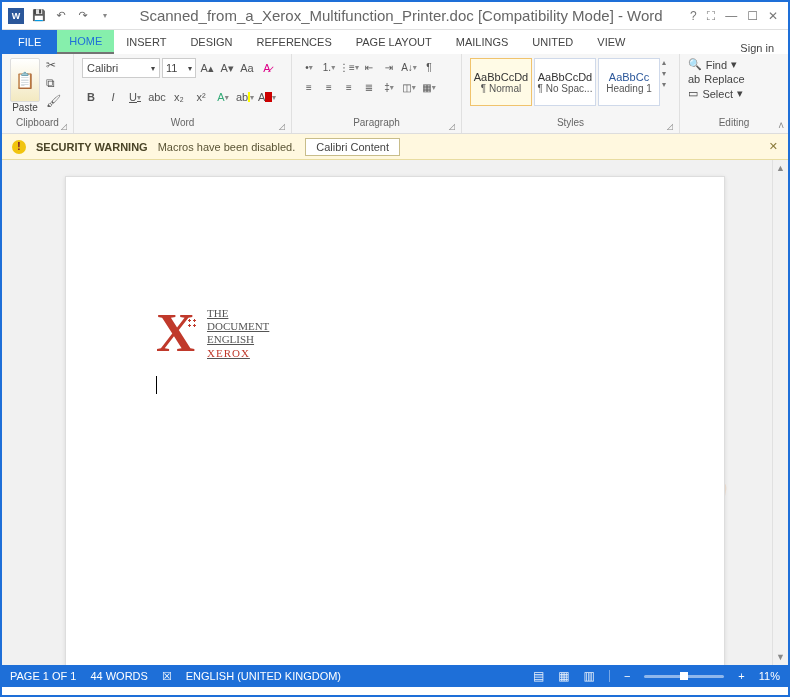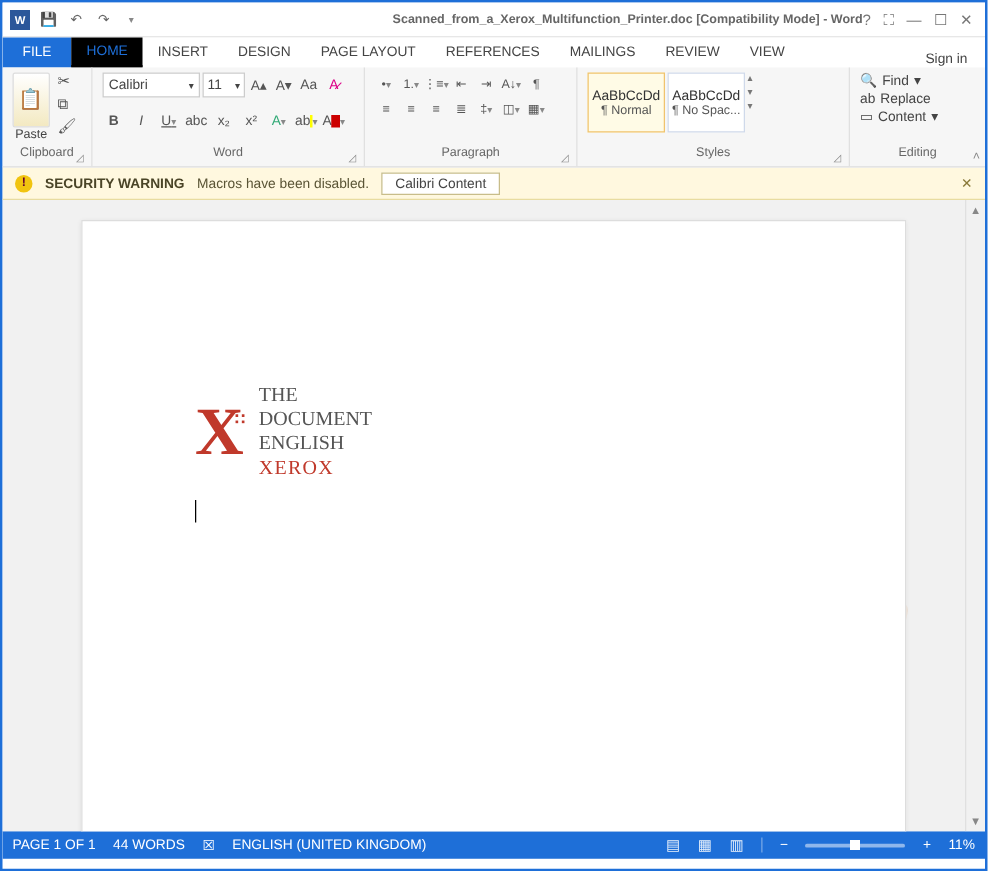--- a/index.html
+++ b/index.html
@@ -1,28 +1,28 @@
 <!DOCTYPE html>
 <html><head>
 <meta charset="utf-8">
 <style>
 * { box-sizing: border-box; margin: 0; padding: 0; }
 body { font-family: "Segoe UI", Tahoma, sans-serif; font-size: 11px; width: 790px; height: 697px; overflow: hidden; background: #fff; border: 2px solid #1e6fd8; }
 .titlebar { height: 28px; background: #fff; display: flex; align-items: center; border-bottom: 1px solid #e0e0e0; }
 .titlebar .qa-left { display: flex; align-items: center; gap: 8px; padding-left: 6px; }
 .titlebar .qa-icon { width: 14px; height: 14px; display: flex; align-items: center; justify-content: center; color: #666; font-size: 11px; }
 .titlebar .word-icon { width: 16px; height: 16px; background: #2b579a; color: #fff; font-size: 9px; font-weight: bold; display: flex; align-items: center; justify-content: center; }
-.titlebar .title-center { flex: 1; text-align: right; color: #666; font-size: 10px; font-weight: bold; }
+.titlebar .title-center { flex: 1; text-align: center; color: #666; font-size: 15px; }
 .titlebar .winctrl { display: flex; align-items: center; gap: 10px; padding-right: 10px; color: #777; }
 .titlebar .winctrl span { font-size: 12px; }
 
-.tabs { height: 24px; background: #fff; display: flex; align-items: center; padding-left: 0; }
+.tabs { height: 24px; background: #fff; display: flex; align-items: flex-end; padding-left: 0; }
 .tabs .ftab { height: 24px; padding: 0 16px; background: #1e6fd8; color: #fff; display: flex; align-items: center; font-size: 11px; }
 .tabs .rtab { height: 24px; padding: 0 12px; color: #444; display: flex; align-items: center; font-size: 11px; }
-.tabs .rtab.active { color: #1e6fd8; border-bottom: 2px solid #000000; background: #000000; }
+.tabs .rtab.active { color: #1e6fd8; border-bottom: 2px solid #737373; background: #86efac; }
 .tabs .flex { flex: 1; }
 .tabs .signin { padding-right: 14px; color: #444; display: flex; align-items: center; font-size: 11px; margin-top: 10px; }
 
 .ribbon { height: 80px; background: #f6f6f6; border-bottom: 1px solid #ddd; display: flex; position: relative; }
 .group { border-right: 1px solid #e0e0e0; padding: 4px 8px 2px 8px; display: flex; flex-direction: column; }
 .group .gbody { flex: 1; display: flex; align-items: flex-start; gap: 6px; }
 .group .glabel { text-align: center; color: #666; font-size: 10px; height: 14px; position: relative; }
 .group .dialog-l { position: absolute; right: -2px; bottom: 0; font-size: 8px; color: #888; }
 
 .clip-big { width: 30px; height: 44px; border: 1px solid #ddd; background: linear-gradient(#fff,#f3e9c1); border-radius: 2px; display:flex; align-items:center; justify-content:center; font-size:16px; }
@@ -53,21 +53,21 @@
 .msgbar .warn { width:14px;height:14px;border-radius:50%; background:#f1c40f; color:#603; display:flex;align-items:center;justify-content:center; font-weight:bold; font-size:10px;}
 .msgbar .bold { font-weight:700; color:#4a4427;}
 .msgbar button { border:1px solid #c8bd8a; background:#fff; padding:2px 10px; font-size:11px; color:#444;}
 .msgbar .close { margin-left:auto; color:#8a7a3a; cursor:default; }
 
 .docarea { height: 505px; background:#f1f1f1; position:relative; overflow:hidden; }
 .page { width: 660px; background:#fff; margin: 16px auto 0 auto; border:1px solid #ddd; height: 560px; box-shadow: 0 1px 4px rgba(0,0,0,0.1); padding: 130px 90px 0 90px; position:relative; }
 .logo-row { display:flex; align-items:center; gap:12px;}
 .x-logo { font-family: Georgia, serif; font-size:54px; font-weight:bold; color:#c0392b; line-height:0.8; position:relative;}
 .x-logo::after { content:""; position:absolute; right:-2px; top:6px; width:10px;height:10px; background: radial-gradient(#c0392b 30%, transparent 32%) 0 0/5px 5px; }
-.logo-text { font-family: Georgia, serif; font-size:16px; color:#555; line-height:1.2; }
+.logo-text { font-family: Georgia, serif; font-size:11px; color:#555; line-height:1.2;text-decoration:underline; }
 .logo-text .xerox { color:#c0392b; letter-spacing:1px; }
 .cursorbar { margin-top:16px; height:18px; width:2px; border-left:1px solid #000;}
 .oops { margin-top: 200px; font-size: 26px; color:#222; font-weight:400;}
 .sub { margin-top: 16px; font-size: 12px; font-style: italic; color:#333; }
 
 .watermark { position:absolute; inset:0; display:flex; align-items:center; justify-content:center; pointer-events:none; }
 .watermark .wm { font-size: 140px; font-weight:700; color: rgba(120,160,195,0.18); font-style:italic; letter-spacing:-6px;}
 .watermark .wm .orange { color: rgba(235,150,80,0.25); }
 .watermark .wm2 { position:absolute; bottom:150px; right:60px; font-size:42px; font-weight:700; font-style:italic; color: rgba(235,150,80,0.18); }
 
@@ -102,24 +102,24 @@
     <span>☐</span>
     <span>✕</span>
   </div>
 </div>
 
 <div class="tabs">
   <div class="ftab">FILE</div>
   <div class="rtab active">HOME</div>
   <div class="rtab">INSERT</div>
   <div class="rtab">DESIGN</div>
+  <div class="rtab">REFERENCES</div>
   <div class="rtab">PAGE LAYOUT</div>
-  <div class="rtab">REFERENCES</div>
   <div class="rtab">MAILINGS</div>
-  <div class="rtab">REVIEW</div>
+  <div class="rtab">UNITED</div>
   <div class="rtab">VIEW</div>
   <div class="flex"></div>
   <div class="signin">Sign in</div>
 </div>
 
 <div class="ribbon">
 
   <div class="group" style="width:72px">
     <div class="gbody">
       <div style="display:flex;flex-direction:column;align-items:center">
@@ -194,39 +194,43 @@
     <div class="gbody">
       <div class="styles">
         <div class="stylebox sel">
           <div class="prev">AaBbCcDd</div>
           <div>¶ Normal</div>
         </div>
         <div class="stylebox">
           <div class="prev">AaBbCcDd</div>
           <div>¶ No Spac...</div>
         </div>
+        <div class="stylebox">
+          <div class="prev" style="color:#2b579a">AaBbCc</div>
+          <div>Heading 1</div>
+        </div>
         <div class="more">
             <span>▴</span>
             <span>▾</span>
             <span>▾</span>
           </div>
       </div>
     </div>
     <div class="glabel"><span>Styles</span><span class="dialog-l">◿</span></div>
   </div>
 
   <div class="group" style="flex:1; border-right:none">
     <div class="gbody">
       <div class="editing">
         <div><span>🔍</span><span>Find</span> ▾</div>
         <div>
             <span>ab</span>
             <span>Replace</span>
           </div>
-        <div><span>▭</span><span>Content</span> ▾</div>
+        <div><span>▭</span><span>Select</span> ▾</div>
       </div>
     </div>
     <div class="glabel"><span>Editing</span></div>
   </div>
   <div class="collapse">˄</div>
 </div>
 
 <div class="msgbar">
   <div class="warn">!</div>
   <span class="bold">SECURITY WARNING</span>

